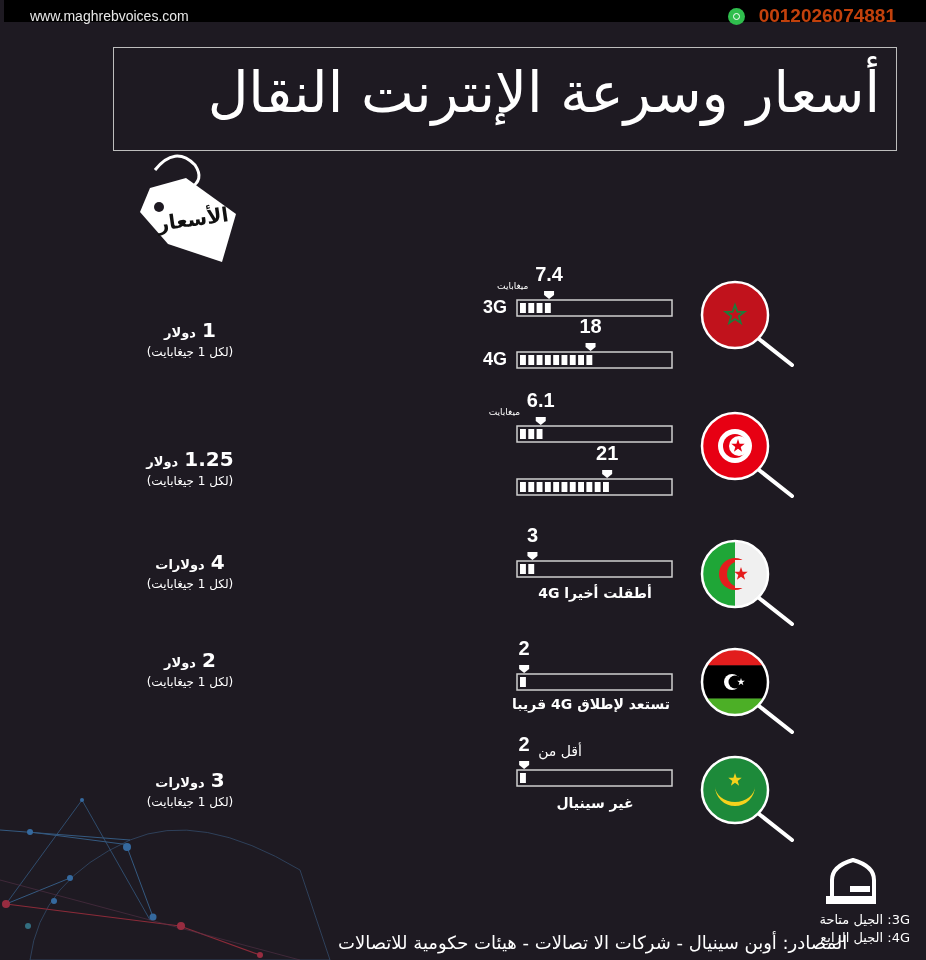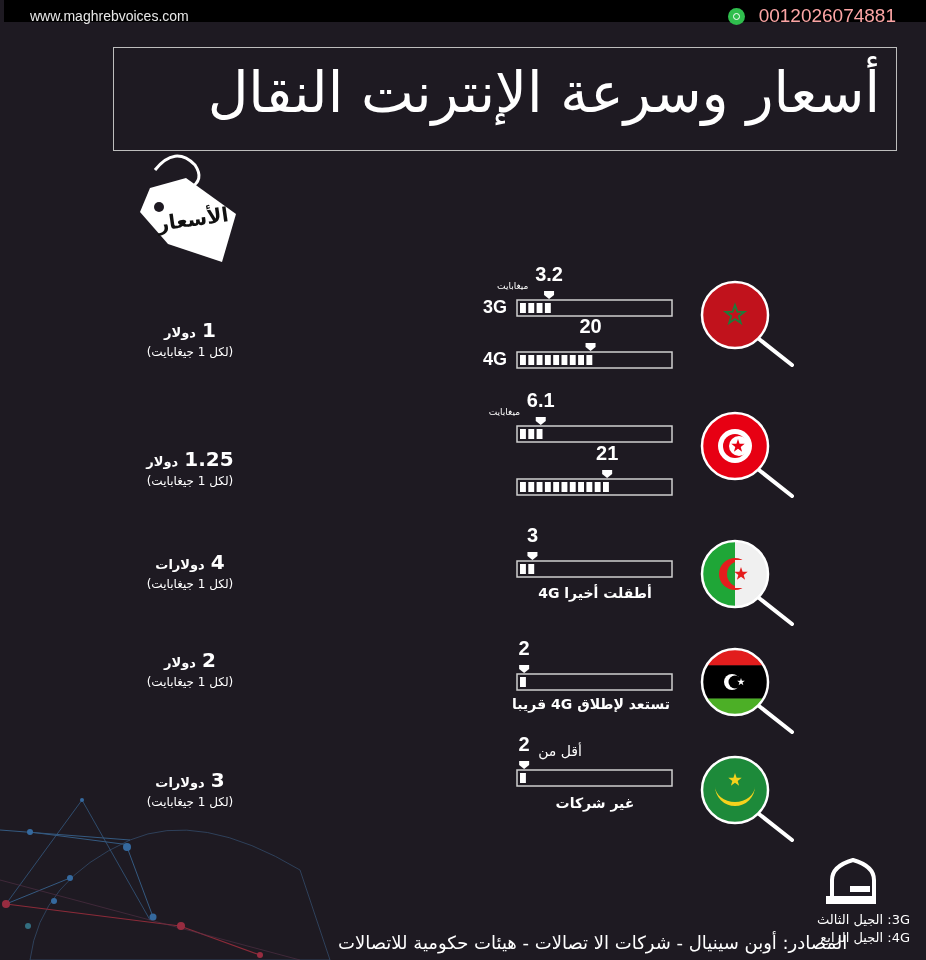--- a/index.html
+++ b/index.html
@@ -1,19 +1,19 @@
 <!DOCTYPE html>
 <html><head>
 <meta charset="utf-8">
 <style>
   html,body{margin:0;padding:0;}
   body{width:926px;height:960px;background:#1e1a22;position:relative;overflow:hidden;font-family:"DejaVu Sans",sans-serif;color:#fff;}
   .topbar{position:absolute;left:4px;top:0;width:926px;height:22px;background:#000;}
   .site{position:absolute;left:26px;top:8px;font-size:14px;color:#e8e8e8;font-family:"Liberation Sans",sans-serif;}
-  .phone{position:absolute;right:34px;top:5px;font-size:19px;font-weight:normal;color:#fca5a5;font-family:"Liberation Sans",sans-serif;display:flex;align-items:center;gap:14px;}
+  .phone{position:absolute;right:34px;top:5px;font-size:19px;font-weight:bold;color:#c2410c;font-family:"Liberation Sans",sans-serif;display:flex;align-items:center;gap:14px;}
   .wa{width:17px;height:17px;border-radius:50%;background:#2fbe4d;display:inline-block;position:relative;}
   .wa:after{content:"";position:absolute;left:5px;top:5px;width:7px;height:7px;border-radius:50%;border:1.5px solid #fff;box-sizing:border-box;}
   .titlebox{position:absolute;left:113px;top:47px;width:784px;height:104px;border:1.5px solid #bdbdbd;box-sizing:border-box;}
   .title{position:absolute;right:16px;top:12px;font-size:56px;font-weight:normal;direction:rtl;white-space:nowrap;}
   .tag-label{position:absolute;left:157px;top:207px;font-size:20px;font-weight:bold;color:#111;transform:rotate(-8deg);direction:rtl;}
   svg{position:absolute;left:0;top:0;}
   .price{position:absolute;width:160px;text-align:center;direction:rtl;}
   .price .amt{font-size:20px;font-weight:bold;}
   .price .cur{font-size:13px;font-weight:bold;margin-right:6px;}
   .price .per{font-size:12px;font-weight:normal;margin-top:3px;}
@@ -174,43 +174,43 @@
     </clipPath>
     <g clip-path="url(#clip4)">
       <rect x="702" y="757" width="66" height="66" fill="#1d8a3a"></rect>
       <path d="M715,786 A20,20 0 0,0 755,786 A20,16 0 0,1 715,786Z" fill="#f5d21c"></path>
       <polygon points="735.0,773.0 736.6,777.7 741.7,777.8 737.7,780.9 739.1,785.7 735.0,782.8 730.9,785.7 732.3,780.9 728.3,777.8 733.4,777.7" fill="#f5d21c" stroke="none" stroke-width="1.8"></polygon>
     </g>
     <circle cx="735" cy="790" r="33" fill="none" stroke="#fff" stroke-width="2.5"></circle>
   </svg>
 
 <div id="labels">
-    <div class="speedval" style="left:549.0500000000001px;top:263px">3.2</div>
+    <div class="speedval" style="left:549.0500000000001px;top:263px">7.4</div>
     <div class="unit" style="left:497.05000000000007px;top:281px">ميغابايت</div>
-    <div class="speedval" style="left:590.5500000000001px;top:315px">20</div>
+    <div class="speedval" style="left:590.5500000000001px;top:315px">18</div>
     <div class="gen" style="left:483px;top:297px">3G</div>
     <div class="gen" style="left:483px;top:349px">4G</div>
     <div class="price" style="left:110px;top:318px"><span class="amt">1</span><span class="cur">دولار</span><div class="per">(لكل 1 جيغابايت)</div></div>
     <div class="speedval" style="left:540.75px;top:389px">6.1</div>
     <div class="unit" style="left:488.75px;top:407px">ميغابايت</div>
     <div class="speedval" style="left:607.15px;top:442px">21</div>
     <div class="price" style="left:110px;top:447px"><span class="amt">1.25</span><span class="cur">دولار</span><div class="per">(لكل 1 جيغابايت)</div></div>
     <div class="speedval" style="left:532.45px;top:524px">3</div>
     <div class="note" style="left:520px;width:150px;text-align:center;top:585px">أطقلت أخيرا 4G</div>
     <div class="price" style="left:110px;top:550px"><span class="amt">4</span><span class="cur">دولارات</span><div class="per">(لكل 1 جيغابايت)</div></div>
     <div class="speedval" style="left:524.15px;top:637px">2</div>
     <div class="note" style="left:520px;width:150px;text-align:center;top:696px">تستعد لإطلاق 4G قريبا</div>
     <div class="price" style="left:110px;top:648px"><span class="amt">2</span><span class="cur">دولار</span><div class="per">(لكل 1 جيغابايت)</div></div>
     <div class="speedval" style="left:524.15px;top:733px">2</div>
     <div class="lessthan" style="left:538.15px;top:743px">أقل من</div>
-    <div class="note" style="left:520px;width:150px;text-align:center;top:795px">غير شركات</div>
+    <div class="note" style="left:520px;width:150px;text-align:center;top:795px">غير سينيال</div>
     <div class="price" style="left:110px;top:768px"><span class="amt">3</span><span class="cur">دولارات</span><div class="per">(لكل 1 جيغابايت)</div></div>
   </div>
 
-<div class="legend" style="top:912px">3G: الجيل الثالث</div>
+<div class="legend" style="top:912px">3G: الجيل متاحة</div>
 <div class="legend" style="top:930px">4G: الجيل الرابع</div>
 <div class="sources">المصادر: أوبن سينيال - شركات الا تصالات - هيئات حكومية للاتصالات</div>
 
 <svg class="logo" viewBox="0 0 62 50">
   <path d="M10,40 L10,22 Q10,8 31,2 Q52,8 52,22 L52,40" fill="none" stroke="#fff" stroke-width="4"></path>
   <rect x="4" y="38" width="50" height="8" fill="#fff"></rect>
   <rect x="28" y="28" width="20" height="6" fill="#fff"></rect>
 </svg>
 
 </body></html>

